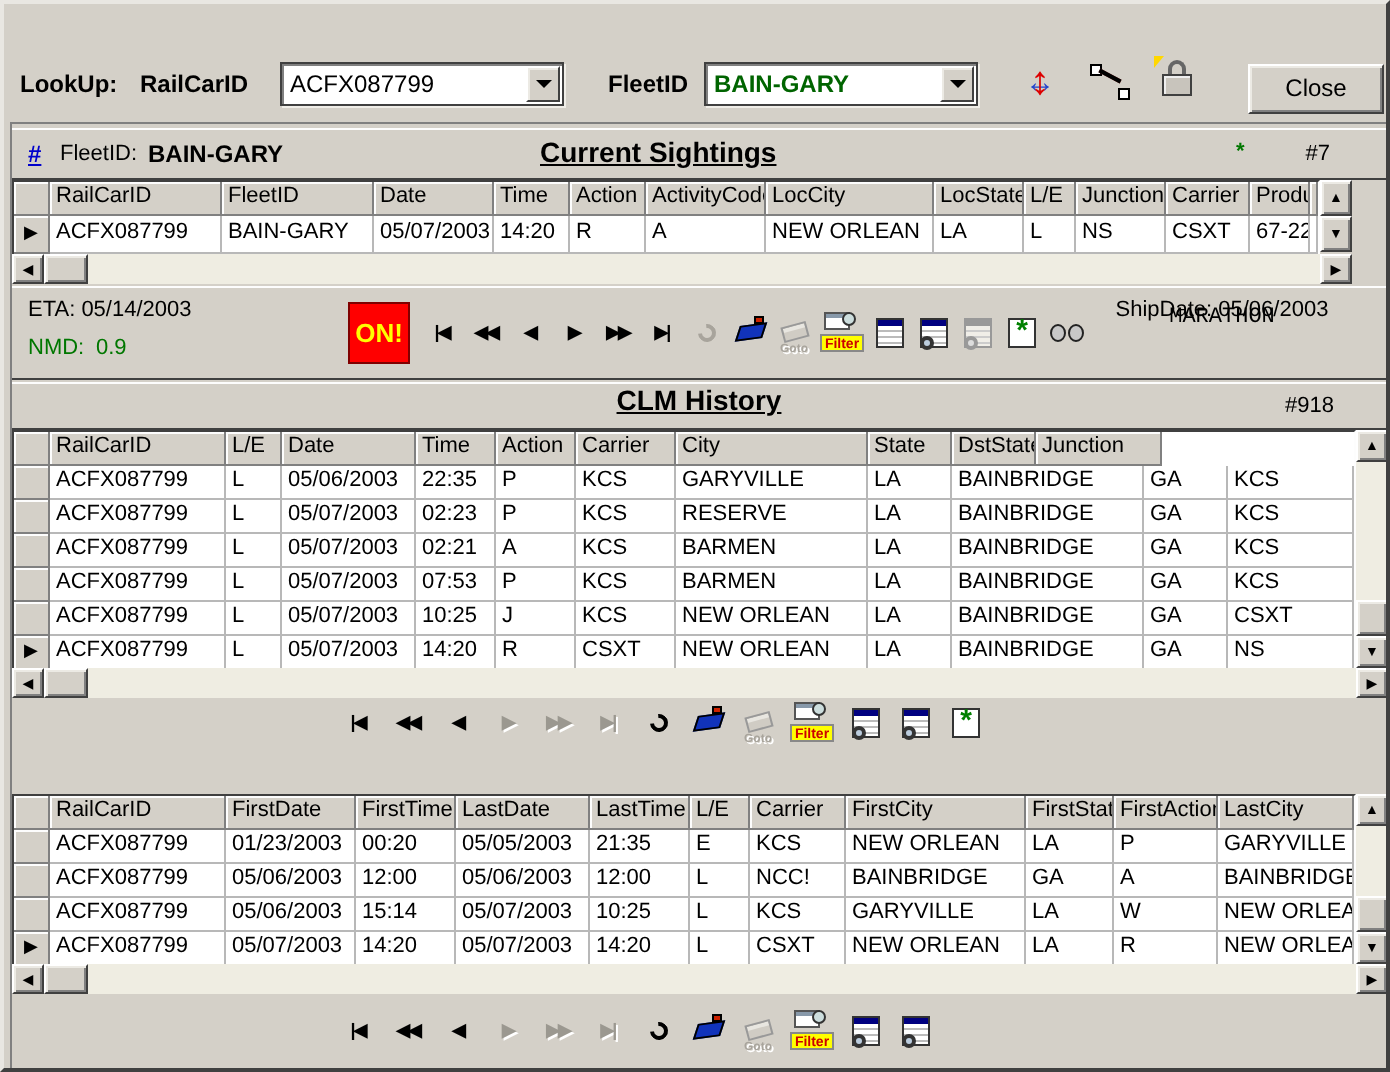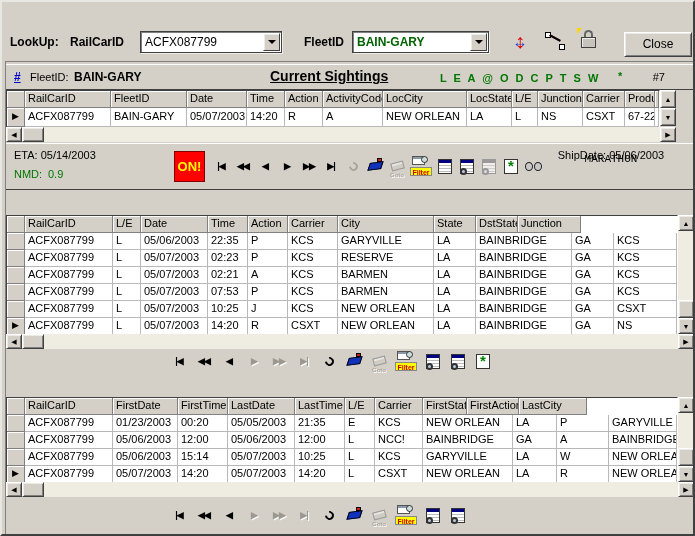--- a/index.html
+++ b/index.html
@@ -136,21 +136,20 @@
   </span>
   <div class="pushbtn" style="left:622px;top:30px;width:68px;height:25px;line-height:23px;">Close</div>
 
   <div class="main"></div>
 
   <div class="band" style="top:62px;height:26px;">
     <span class="hash" style="position:absolute;left:8px;top:5px;">#</span>
     <span style="position:absolute;left:24px;top:6px;">FleetID:</span>
     <b style="position:absolute;left:68px;top:5px;font-size:12px;">BAIN-GARY</b>
     <span class="sec-title" style="position:absolute;left:264px;top:3px;">Current Sightings</span>
-    <span class="letters" style="position:absolute;left:434px;top:7px;">L E A @ O D C P T S W</span>
     <span class="star" style="position:absolute;left:612px;top:5px;">*</span>
     <span class="count" style="position:absolute;right:28px;top:6px;">#7</span>
   </div>
 
   <div class="grid" style="left:4px;top:88px;width:654px;">
       <div class="gr-row">
         <div class="c sel-c" style="width: 18px; height: 17px; line-height: 14px;"></div>
         <div class="c hc" style="width: 86px; height: 17px; line-height: 14px;">RailCarID</div>
         <div class="c hc" style="width: 76px; height: 17px; line-height: 14px;">FleetID</div>
         <div class="c hc" style="width: 60px; height: 17px; line-height: 14px;">Date</div>
@@ -236,20 +235,24 @@
         </span>
         <span class="tbtn binocs">
           <span class="bn"></span>
           <span class="bn"></span>
         </span>
       </div>
     <span style="position:absolute;right:12px;top:5px;width:140px;text-align:center;">ShipDate: 05/06/2003</span>
     <span style="position:absolute;right:12px;top:9px;width:140px;text-align:center;font-family:Liberation Mono, monospace;">MARATHON</span>
   </div>
 
+  <div class="band" style="top:189px;height:24px;text-align:center;">
+    <span class="sec-title">CLM History</span>
+    <span class="count" style="right:26px;top:5px;">#918</span>
+  </div>
   <div class="grid" style="left:4px;top:213px;width:672px;">
       <div class="gr-row">
         <div class="c sel-c" style="width: 18px; height: 17px; line-height: 14px;"></div>
         <div class="c hc" style="width: 88px; height: 17px; line-height: 14px;">RailCarID</div>
         <div class="c hc" style="width: 28px; height: 17px; line-height: 14px;">L/E</div>
         <div class="c hc" style="width: 67px; height: 17px; line-height: 14px;">Date</div>
         <div class="c hc" style="width: 40px; height: 17px; line-height: 14px;">Time</div>
         <div class="c hc" style="width: 40px; height: 17px; line-height: 14px;">Action</div>
         <div class="c hc" style="width: 50px; height: 17px; line-height: 14px;">Carrier</div>
         <div class="c hc" style="width: 96px; height: 17px; line-height: 14px;">City</div>
@@ -393,20 +396,21 @@
   <div class="grid" style="left:4px;top:395px;width:672px;">
       <div class="gr-row">
         <div class="c sel-c" style="width: 18px; height: 17px; line-height: 14px;"></div>
         <div class="c hc" style="width: 88px; height: 17px; line-height: 14px;">RailCarID</div>
         <div class="c hc" style="width: 65px; height: 17px; line-height: 14px;">FirstDate</div>
         <div class="c hc" style="width: 50px; height: 17px; line-height: 14px;">FirstTime</div>
         <div class="c hc" style="width: 67px; height: 17px; line-height: 14px;">LastDate</div>
         <div class="c hc" style="width: 50px; height: 17px; line-height: 14px;">LastTime</div>
         <div class="c hc" style="width: 30px; height: 17px; line-height: 14px;">L/E</div>
         <div class="c hc" style="width: 48px; height: 17px; line-height: 14px;">Carrier</div>
+        <div class="c hc" style="width: 90px; height: 17px; line-height: 14px;">FirstCity</div>
         <div class="c hc" style="width: 44px; height: 17px; line-height: 14px;">FirstState</div>
         <div class="c hc" style="width: 52px; height: 17px; line-height: 14px;">FirstAction</div>
         <div class="c hc" style="width: 68px; height: 17px; line-height: 14px;">LastCity</div>
       </div>
       <div class="gr-row">
         <div class="c sel-c marker" style="width: 18px; height: 17px; line-height: 14px;"></div>
         <div class="c" style="width: 88px; height: 17px; line-height: 14px;">ACFX087799</div>
         <div class="c" style="width: 65px; height: 17px; line-height: 14px;">01/23/2003</div>
         <div class="c" style="width: 50px; height: 17px; line-height: 14px;">00:20</div>
         <div class="c" style="width: 67px; height: 17px; line-height: 14px;">05/05/2003</div>

